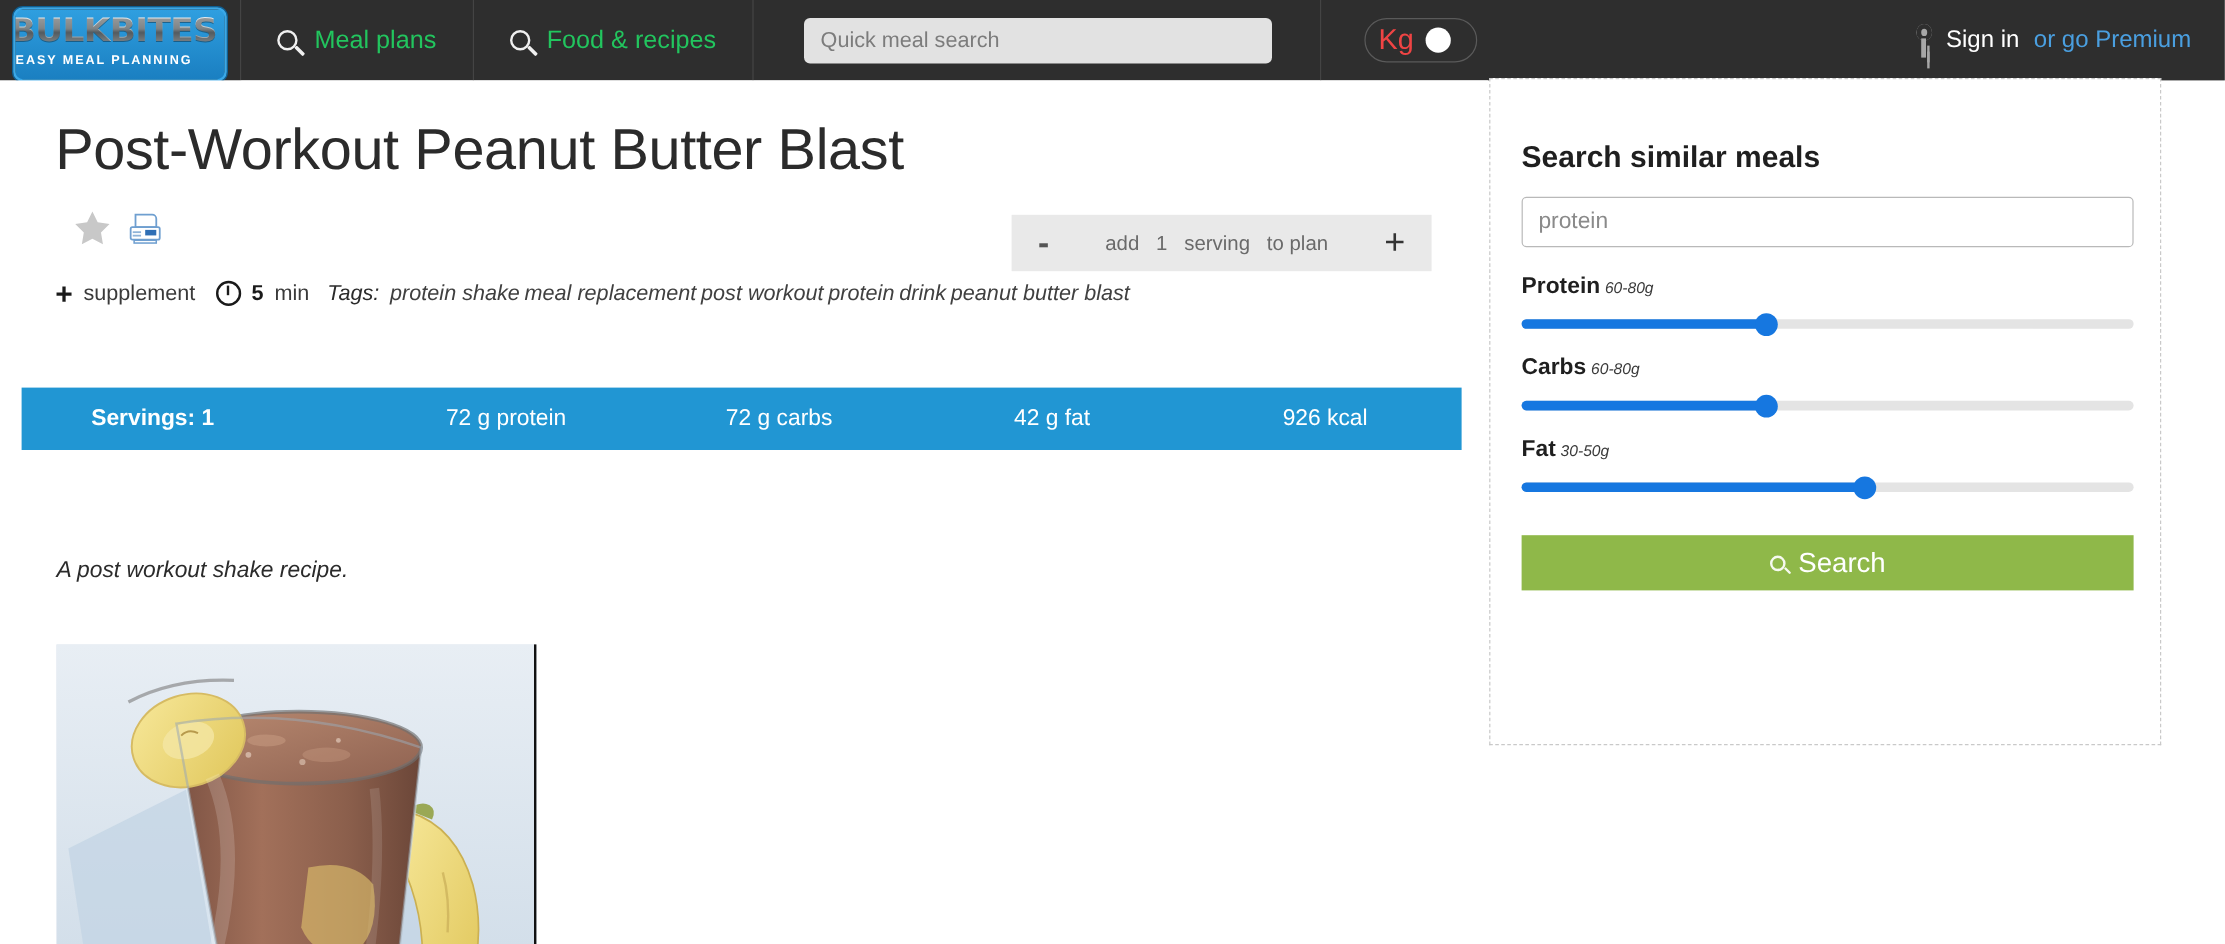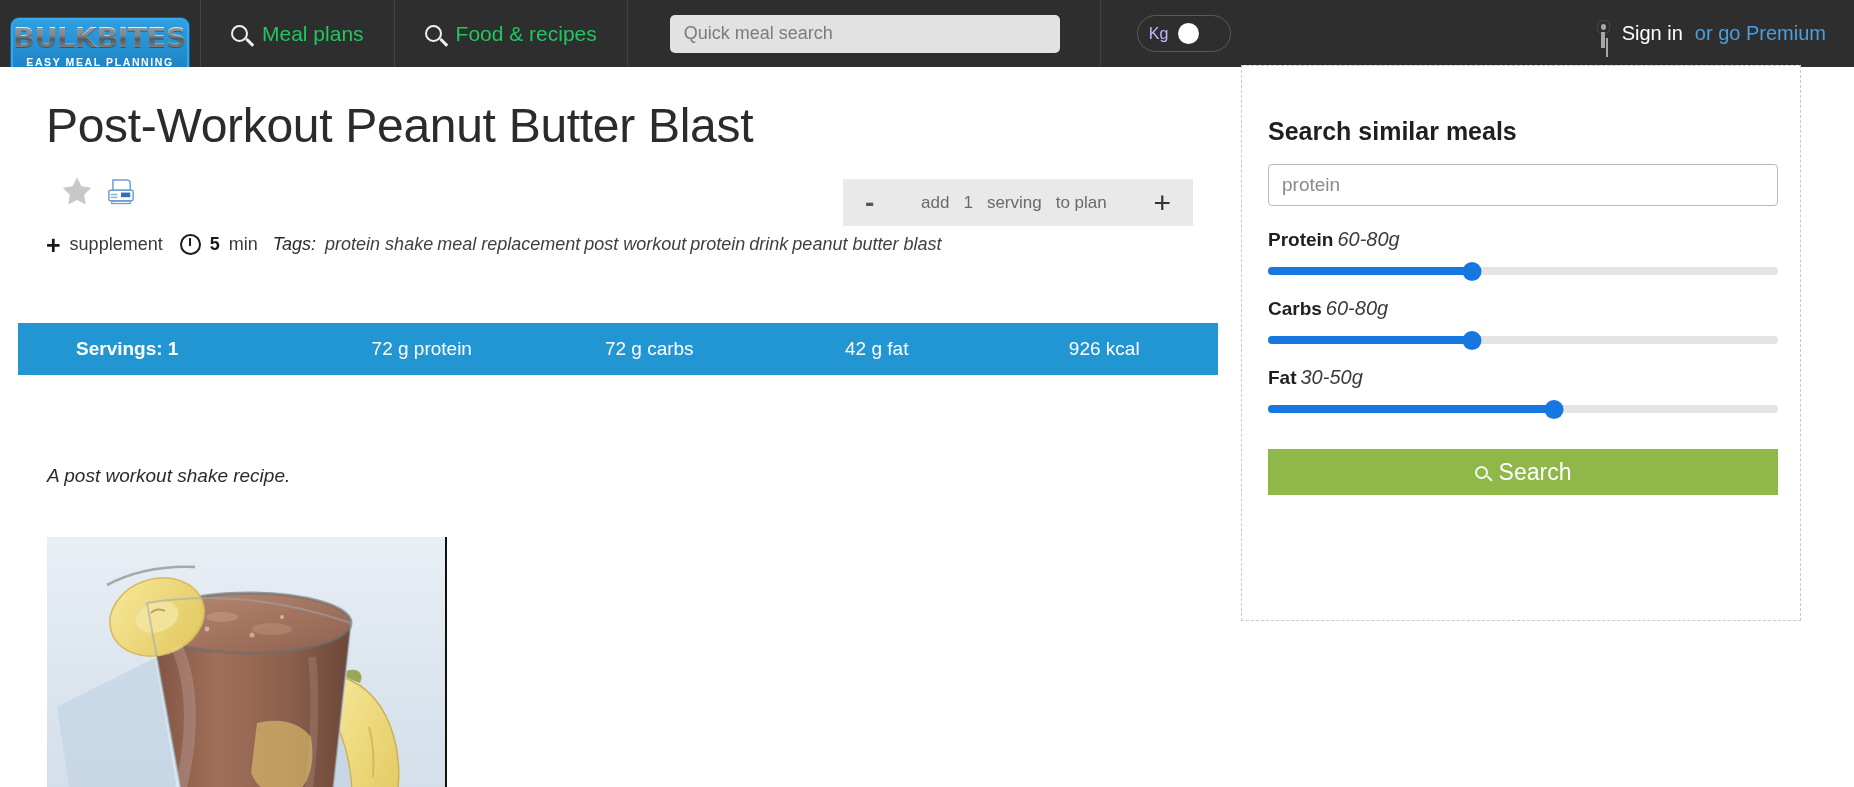--- a/index.html
+++ b/index.html
@@ -18,28 +18,28 @@
     background: #2e2e2e;
     display: flex; align-items: center;
   }
   .logo-wrap {
     width: 200px; height: 67px;
     position: relative; flex: 0 0 200px;
     background: #2e2e2e;
     display: flex; align-items: flex-start; justify-content: center;
   }
   .logo {
-    margin-top: 18px;
+    margin-top: 6px;
     width: 178px; height: 62px;
     background: linear-gradient(#2f9fe0, #1a7fc1);
     border-radius: 8px;
     border: 2px solid #39a8e8;
     position: relative;
     display: flex; flex-direction: column;
-    align-items: center; justify-content: flex-start;
+    align-items: flex-start; justify-content: flex-start;
     overflow: hidden;
     box-shadow: 0 0 0 1px #0d5f94;
   }
   .logo-main {
     margin-top: 2px;
     font-family: "DejaVu Sans", sans-serif;
     font-weight: bold;
     font-size: 27px;
     letter-spacing: -0.5px;
     line-height: 31px;
@@ -116,21 +116,21 @@
   .unit-toggle {
     width: 94px; height: 37px;
     border: 1px solid #5a5a5a;
     border-radius: 19px;
     display: flex; align-items: center;
     gap: 10px;
     padding: 0 11px;
     cursor: pointer;
     background: #2e2e2e;
   }
-  .unit-label { color: #c4b5fd; font-size: 16px; }
+  .unit-label { color: #ef4444; font-size: 24px; }
   .unit-knob {
     width: 21px; height: 21px;
     border-radius: 50%;
     background: #ffffff;
   }
 
   .signin-zone {
     margin-left: auto;
     padding-right: 28px;
     display: flex; align-items: center; gap: 12px;
@@ -298,21 +298,21 @@
     font-family: "Liberation Sans", sans-serif;
   }
   .panel-input::placeholder { color: #8a8a8a; }
 
   .macro-label {
     margin-top: 22px;
     font-size: 19px;
     color: #1f1f1f;
   }
   .macro-label b { font-weight: bold; }
-  .macro-label i { font-style: italic; font-size: 20px; color: #3a3a3a; margin-left: 4px; }
+  .macro-label i { font-style: italic; font-size: 13px; color: #3a3a3a; margin-left: 4px; }
 
   .slider {
     margin-top: 16px;
     width: 510px; height: 8px;
     position: relative;
     cursor: pointer;
   }
   .slider .track {
     position: absolute; left: 0; top: 0;
     width: 510px; height: 8px;

